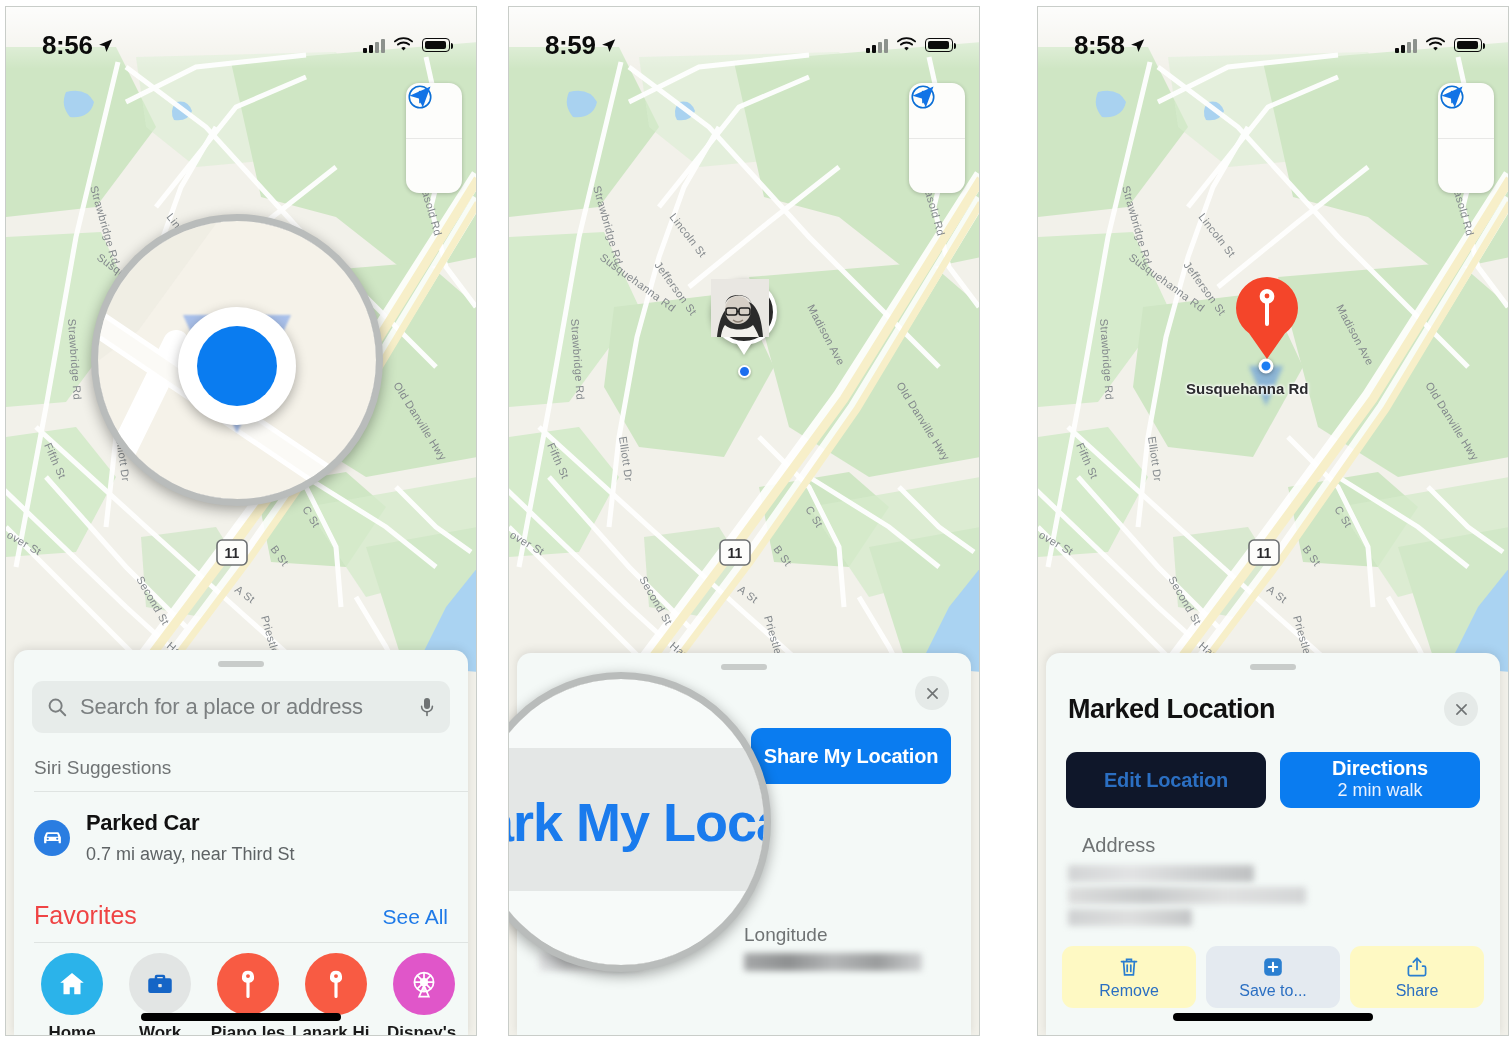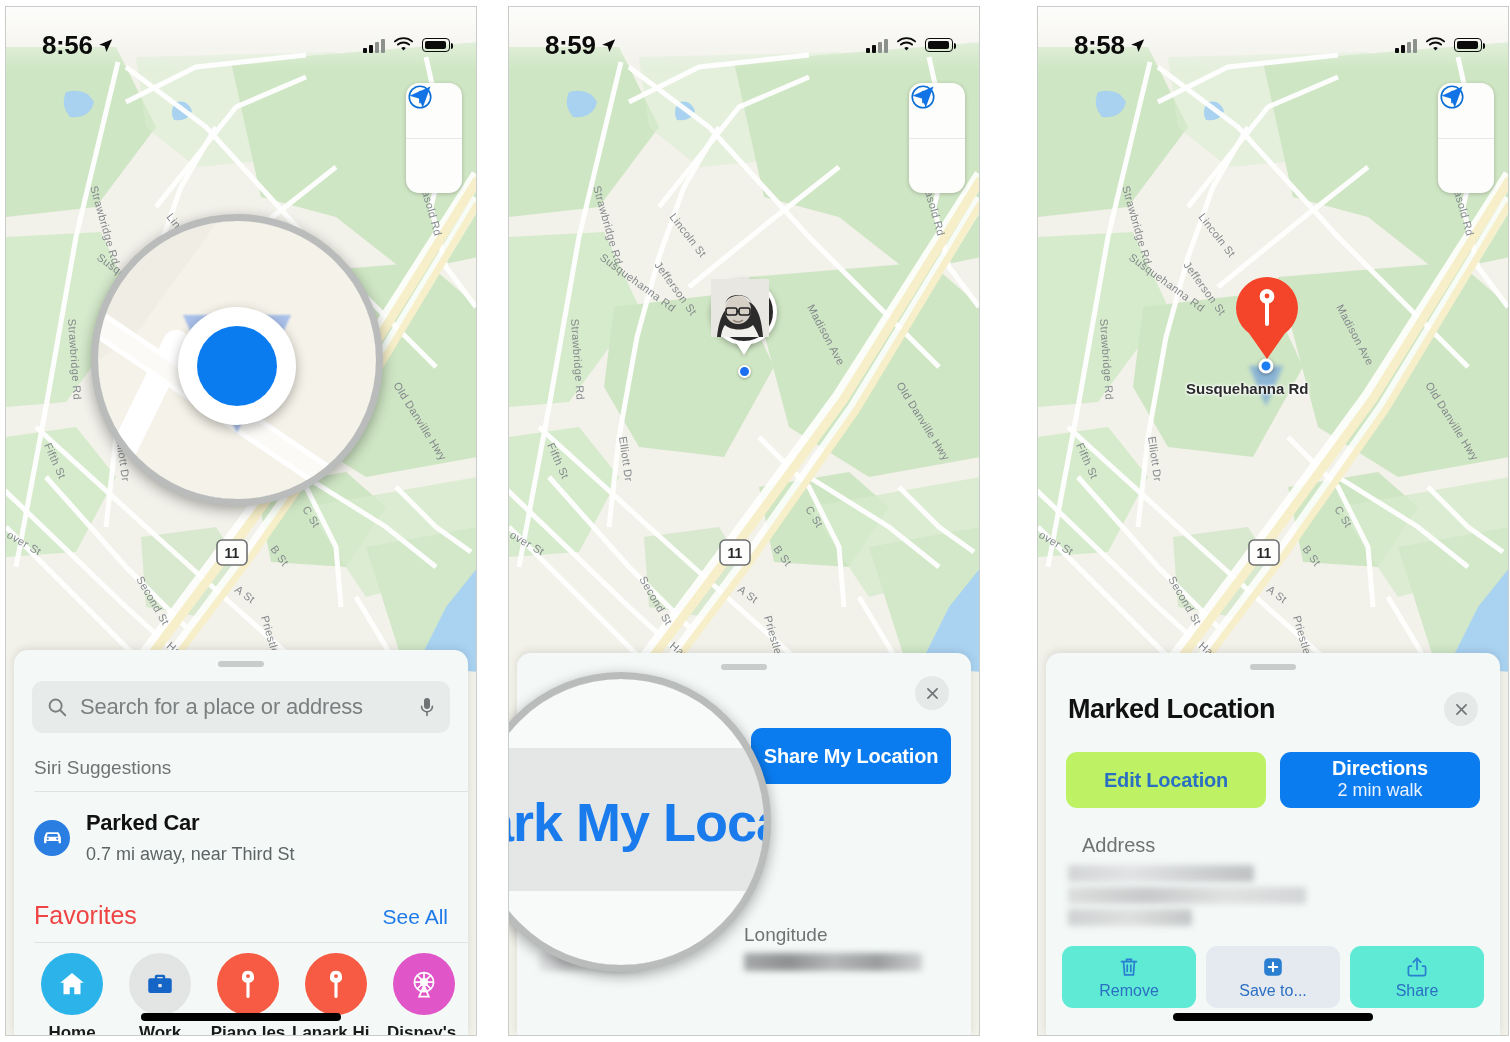--- a/index.html
+++ b/index.html
@@ -154,40 +154,40 @@
   .close-btn {
     width:34px;height:34px;border-radius:50%;background:#e5eae8;
     display:flex;align-items:center;justify-content:center;cursor:pointer; flex:none;
   }
 
   .btn-row { display:flex; gap:14px; padding: 28px 20px 0; }
   .btn {
     flex:1; height:56px; border-radius:11px; display:flex; flex-direction:column;
     align-items:center; justify-content:center; cursor:pointer;
   }
-  .btn-grey { background:#bef264; }
+  .btn-grey { background:#0f172a; }
   .btn-grey span { font-size:20px; font-weight:700; color:#2b6fc2; letter-spacing:-0.2px; }
   .btn-blue { background:#0a7cf0; }
   .btn-blue .l1 { font-size:20px; font-weight:700; color:#fff; letter-spacing:-0.2px; line-height:1.05; }
   .btn-blue .l2 { font-size:18px; color:#e9f2ff; line-height:1.25; }
 
   .field-label { font-size:20px; color:#6f7374; padding: 26px 36px 0; }
   .blur-block { margin: 8px 22px 0; }
   .blur-bar { background:#d0d2d3; border-radius:2px; filter: blur(3px); }
 
   .latlon { display:flex; padding: 18px 22px 0; }
   .latlon > div { flex:1; }
   .latlon .ll-lab { font-size:19px; color:#6f7374; }
 
   .action-row { display:flex; gap:10px; padding: 20px 16px 0; }
   .action-btn {
     flex:1; height:62px; border-radius:11px; background:#e4eaf0;
     display:flex; flex-direction:column; align-items:center; justify-content:center; gap:3px; cursor:pointer;
   }
-  .action-btn.tint { background:#5eead4; }
+  .action-btn.tint { background:#fef9c3; }
   .action-lab { font-size:16px; color:#2b6fc2; }
 
   .home-indicator {
     position:absolute; left:50%; transform:translateX(-50%); bottom:14px;
     width: 200px; height: 8px; border-radius: 4px; background:#000; z-index:60;
   }
 
   
   .loupe {
     position:absolute; border-radius:50%; z-index:70;

